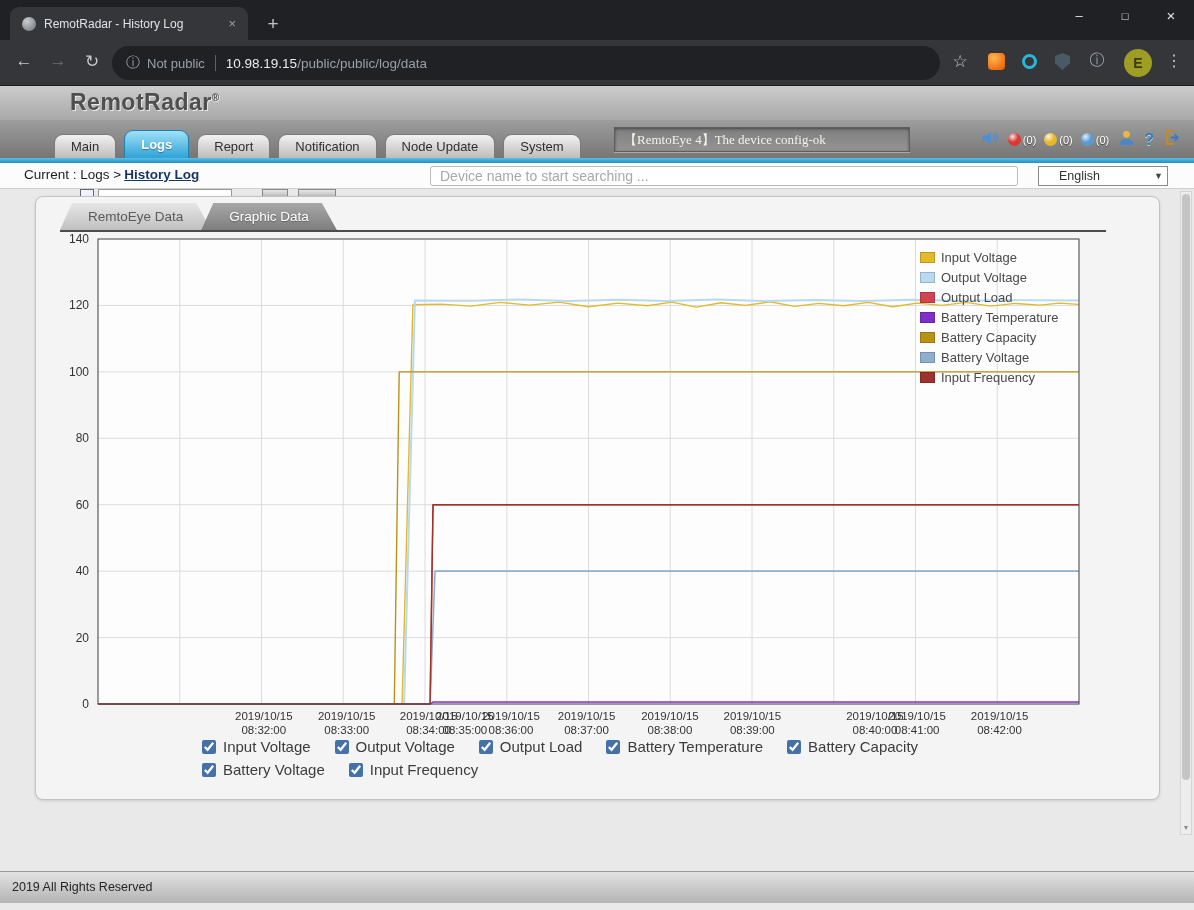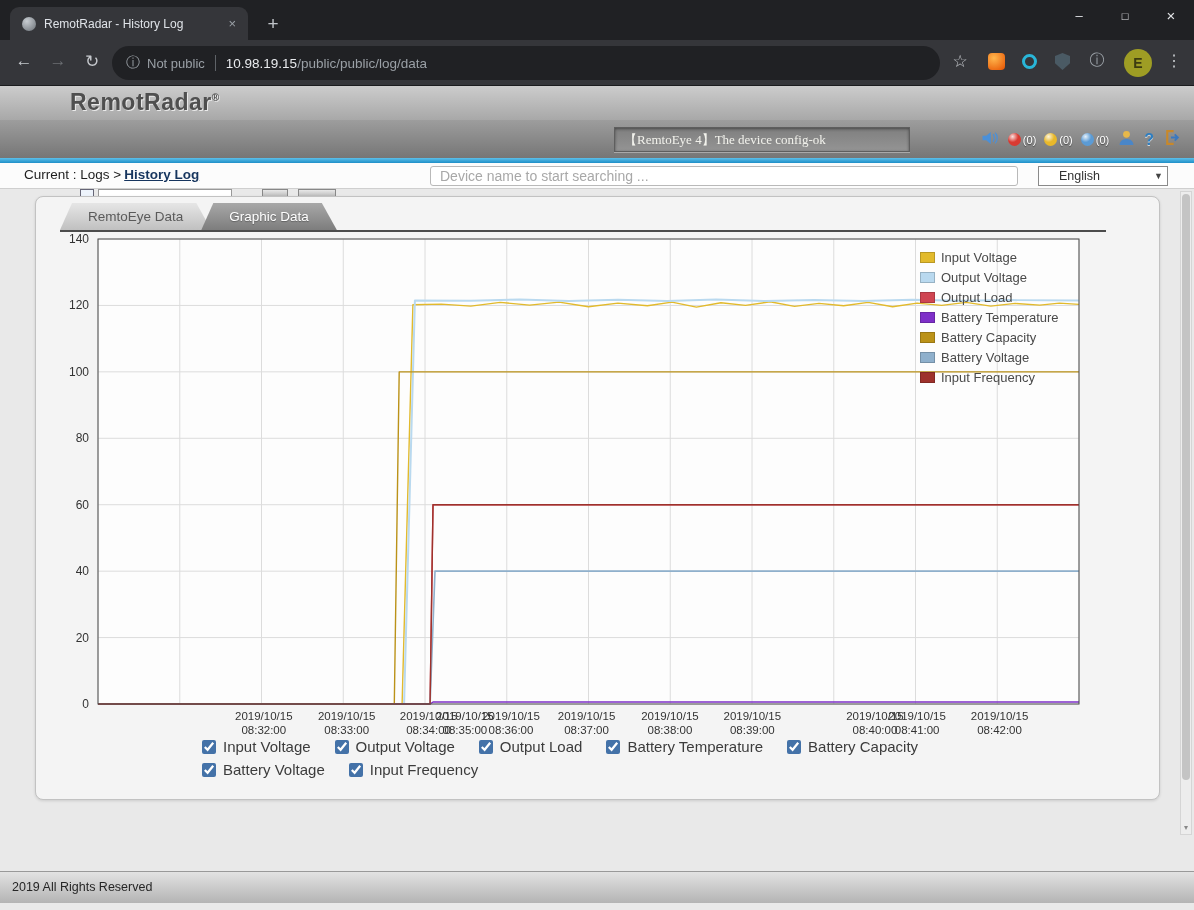--- a/index.html
+++ b/index.html
@@ -149,20 +149,28 @@
     <span class="tb-ico tb-menu">⋮</span>
   </div>
 
   <div class="page">
 
     <div class="logo-band">
       <div class="logo"><span>RemotRadar</span><sup>®</sup></div>
     </div>
 
     <div class="nav-band">
+      <div class="nav-tabs" id="nav-tabs">
+          <div class="nav-tab">Main</div>
+          <div class="nav-tab active">Logs</div>
+          <div class="nav-tab">Report</div>
+          <div class="nav-tab">Notification</div>
+          <div class="nav-tab">Node Update</div>
+          <div class="nav-tab">System</div>
+        </div>
       <div class="status-box">【RemtoEye 4】The device config-ok</div>
       <div class="nav-icons">
         <span>
           <svg width="18" height="16" viewBox="0 0 24 20">
               <path d="M2 7v6h5l6 5V2L7 7H2z" fill="#4a90d9"></path>
               <path d="M16 5c2.5 2.5 2.5 7.5 0 10M19 3c3.5 3.5 3.5 10.5 0 14" stroke="#4a90d9" stroke-width="1.6" fill="none"></path>
             </svg>
         </span>
         <span id="counters" style="display:flex;gap:8px;">
             <span class="counter">

